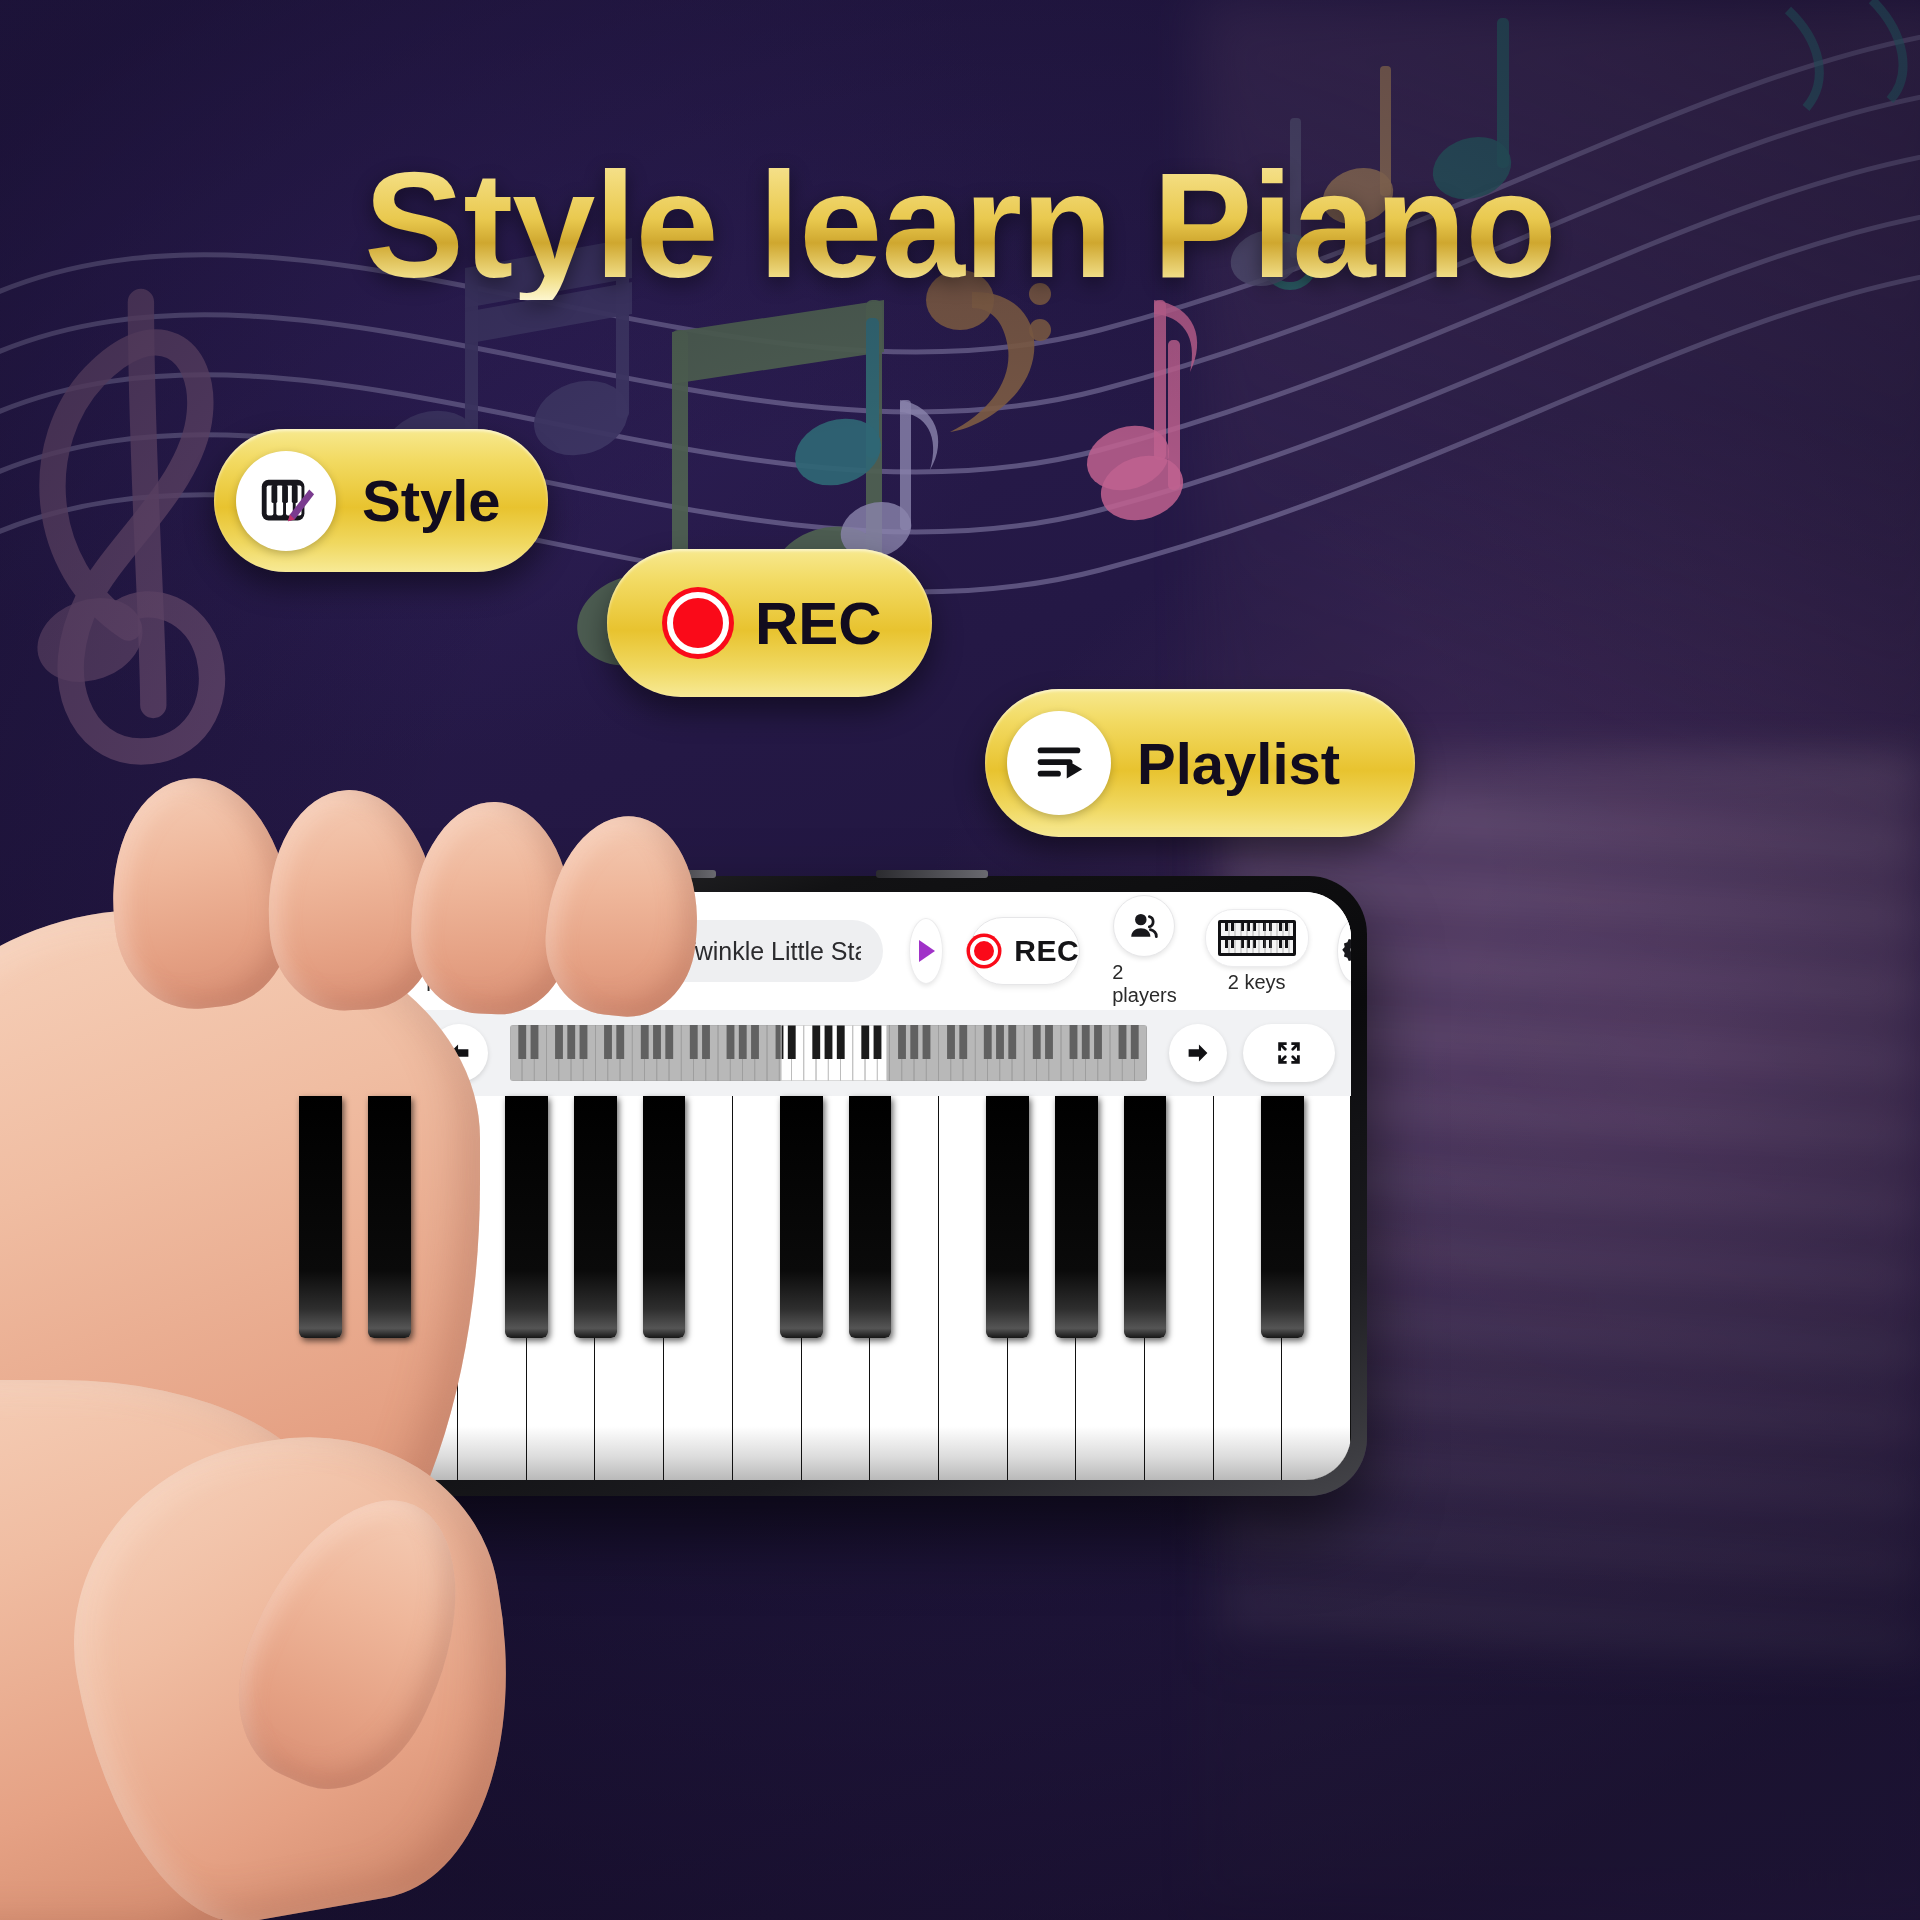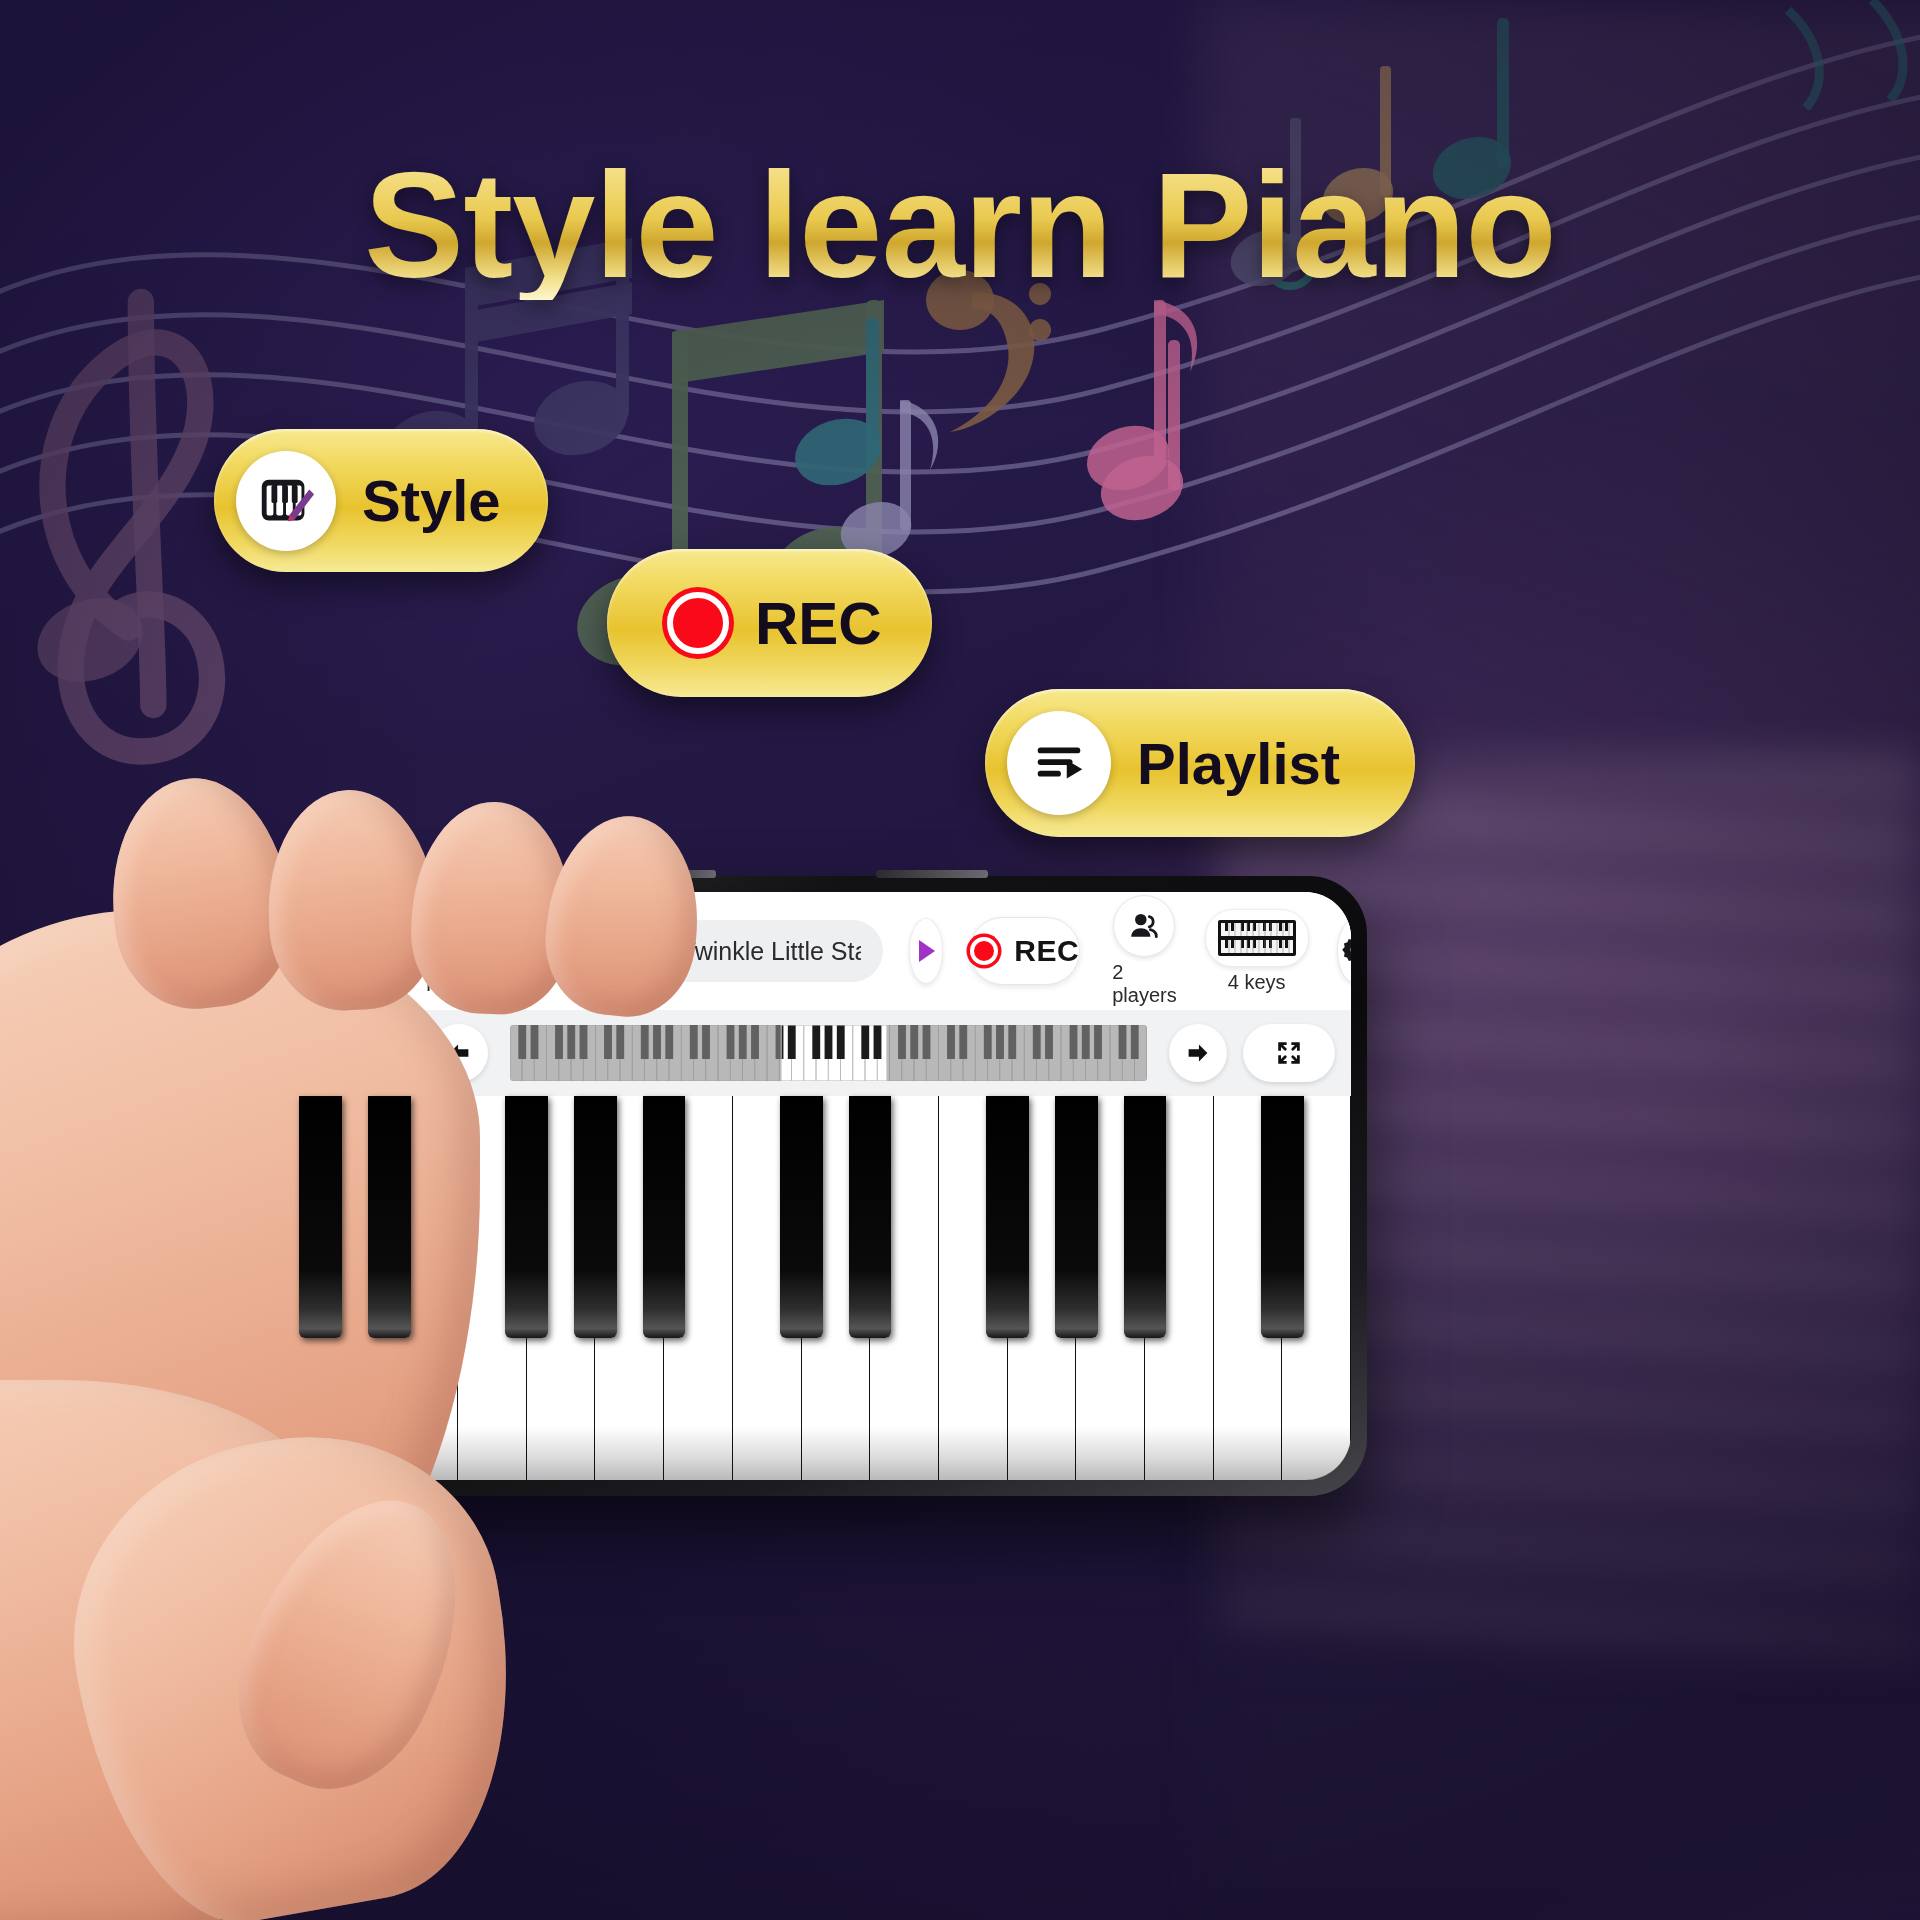--- a/index.html
+++ b/index.html
@@ -467,21 +467,21 @@
                     <rect x="52" y="22" width="3" height="8"></rect>
                   <rect x="62" y="22" width="3" height="8"></rect>
                     <rect x="68" y="22" width="3" height="8"></rect>
                 </g>
                 <g stroke="#888" stroke-width=".6">
                   <path d="M12 22v13M18 22v13M24 22v13M30 22v13M36 22v13M42 22v13M48 22v13M54 22v13M60 22v13M66 22v13M72 22v13"></path>
                 </g>
               </g>
             </svg>
           </div>
-          <div class="tb-lbl">4 keys</div>
+          <div class="tb-lbl">2 keys</div>
         </div>
       </div>
 
       <div class="cbtn" id="gear-btn">
         <svg width="34" height="34" viewBox="0 0 32 32">
           <path d="M16 3.2l2.6 2.2 3.3-.8 1.3 3.1 3.2 1.2-.7 3.3 2.3 2.6-2.3 2.6.7 3.3-3.2 1.2-1.3 3.1-3.3-.8L16 26.8l-2.6-2.2-3.3.8-1.3-3.1-3.2-1.2.7-3.3L4 14.8l2.3-2.6-.7-3.3 3.2-1.2 1.3-3.1 3.3.8z" fill="#18181c"></path>
           <circle cx="16" cy="14.9" r="4.2" fill="#ffffff"></circle>
         </svg>
       </div>
     </div>

